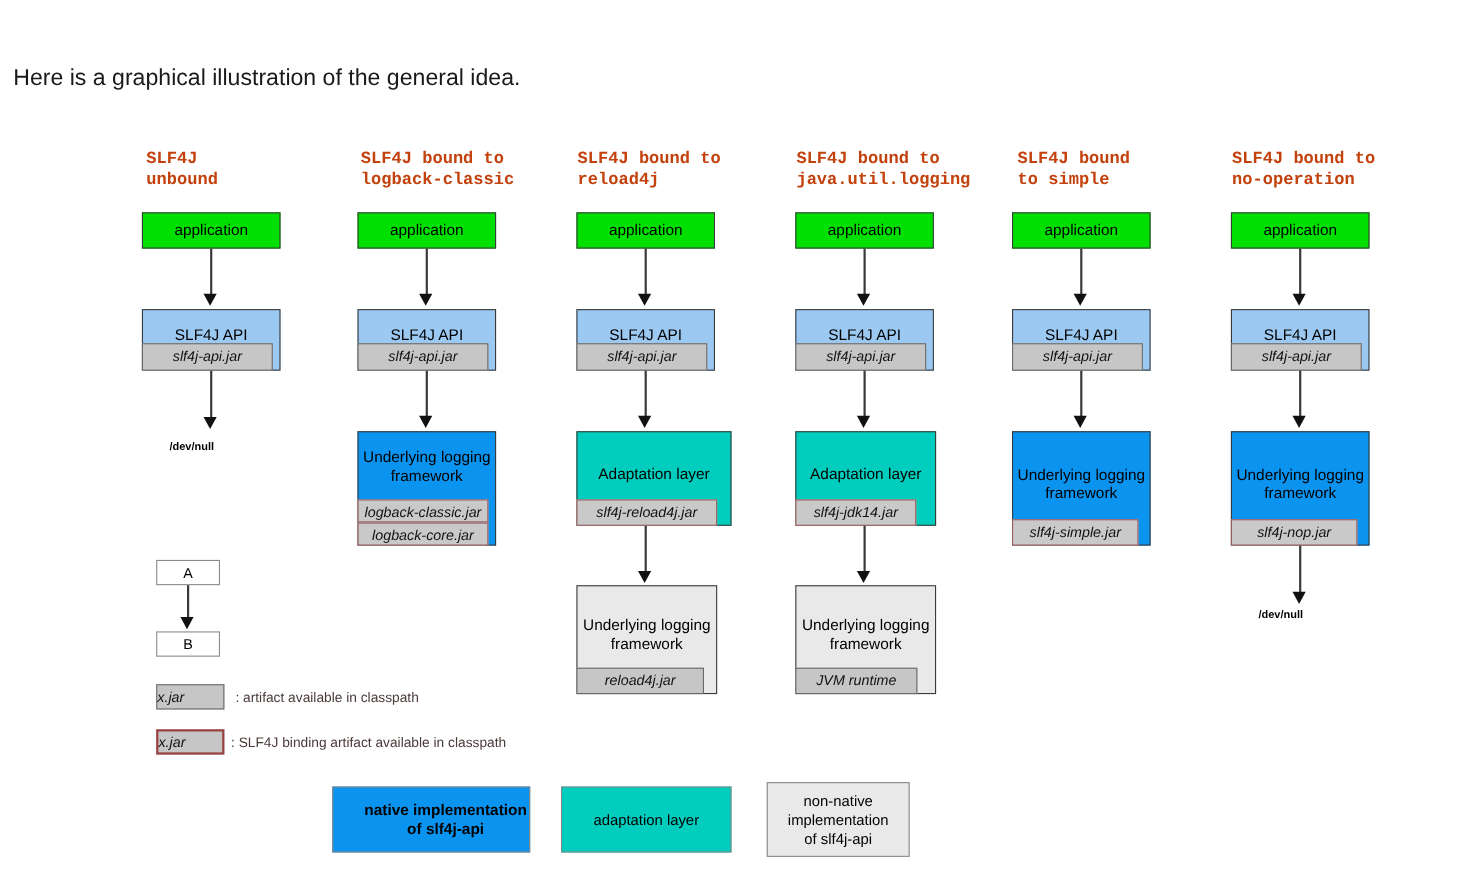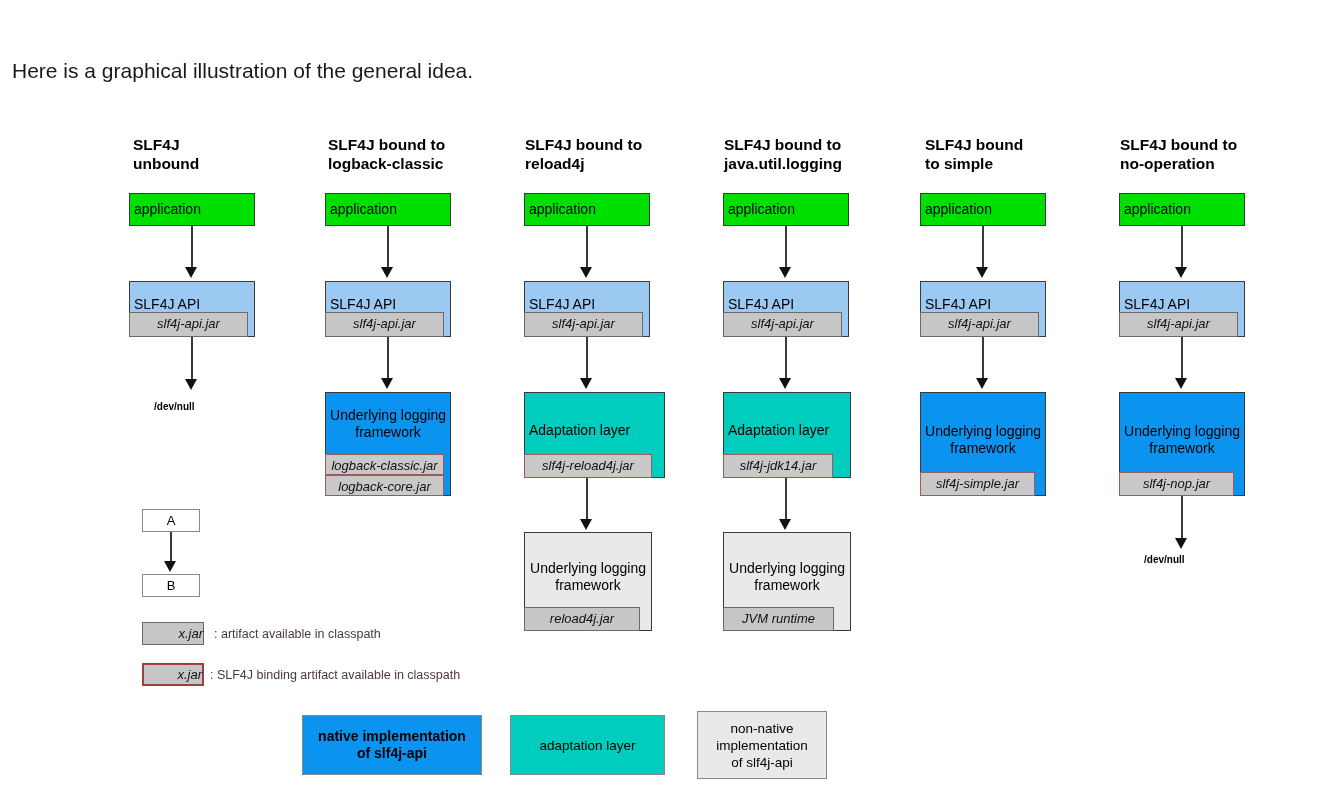--- a/index.html
+++ b/index.html
@@ -10,32 +10,32 @@
   }
   #stage{position:absolute;left:0;top:0;width:1168px;height:798px;margin-top:45px;}
 
   .intro{
     position:absolute;left:12px;top:14px;
     font-size:21px;color:#1a1a1a;white-space:nowrap;
   }
 
   .col-title{
     position:absolute;font-size:15.5px;font-weight:bold;
-    line-height:19px;color:#000000;white-space:pre;
+    line-height:19px;color:#c2410c;white-space:pre;font-family:Liberation Mono, monospace;
   }
 
   
   .box{position:absolute;box-sizing:border-box;border:1px solid #555;}
   .box .cap{
     display:block;text-align:center;font-size:14px;line-height:17px;
     color:#000;
   }
   .box .capwrap{
     position:absolute;left:0;right:0;top:0;bottom:0;
-    display:flex;flex-direction:column;align-items:flex-start;justify-content:center;
+    display:flex;flex-direction:column;align-items:center;justify-content:center;
     padding:3px 4px;box-sizing:border-box;
   }
   .box.has-jar .capwrap{bottom:9px;}
   .box.has-jar2 .capwrap{bottom:40px;}
 
   .green{background:#00e000;border-color:#3a3a3a;}
   .lightblue{background:#9cc9f2;border-color:#3a3a3a;}
   .vividblue{background:#0b93f0;border-color:#3a3a3a;}
   .vividblue .cap{color:#000;}
   .teal{background:#00cdbd;border-color:#3a3a3a;}
@@ -71,21 +71,21 @@
     position:absolute;font-size:12.5px;line-height:16px;
     color:#4b3a3a;white-space:pre;
   }
   .legend-ab{
     position:absolute;box-sizing:border-box;background:#fff;border:1.5px solid #8a8a8a;
     display:flex;align-items:center;justify-content:center;
     font-size:13px;color:#000;
   }
   .legend-jar{
     position:absolute;box-sizing:border-box;background:#c6c6c6;border:1.5px solid #6a6a6a;
-    display:flex;align-items:center;justify-content:flex-end;
+    display:flex;align-items:center;justify-content:flex-start;
     font-size:13px;font-style:italic;color:#111;
   }
   .legend-jar.binding{border:2px solid #9a4040;}
 
   .swatch{
     position:absolute;box-sizing:border-box;border:1px solid #888;
     display:flex;align-items:center;justify-content:center;text-align:center;
     font-size:13.5px;line-height:17px;color:#000;padding:2px;
   }
   .swatch.bold{font-weight:bold;font-size:14px;}
@@ -281,21 +281,21 @@
   <div class="legend-jar" style="left:142px;top:577px;width:62px;height:23px;">
     <span>x.jar</span>
   </div>
   <div class="legend-text" style="left:214px;top:581px;">: artifact available in classpath</div>
 
   <div class="legend-jar binding" style="left:142px;top:618px;width:62px;height:23px;">
     <span>x.jar</span>
   </div>
   <div class="legend-text" style="left:210px;top:622px;">: SLF4J binding artifact available in classpath</div>
 
-  <div class="swatch vividblue bold" style="left:302px;top:670px;width:180px;height:60px;">
+  <div class="swatch vividblue bold" style="left:302px;top:670px;width:180px;height:60px;justify-content:flex-end;">
     <span>native implementation<br>of slf4j-api</span>
   </div>
   <div class="swatch teal" style="left:510px;top:670px;width:155px;height:60px;">
     <span>adaptation layer</span>
   </div>
   <div class="swatch graybox" style="left:697px;top:666px;width:130px;height:68px;">
     <span>non-native<br>implementation<br>of slf4j-api</span>
   </div>
 
   <div class="watermark">CSDN @贰方</div>

